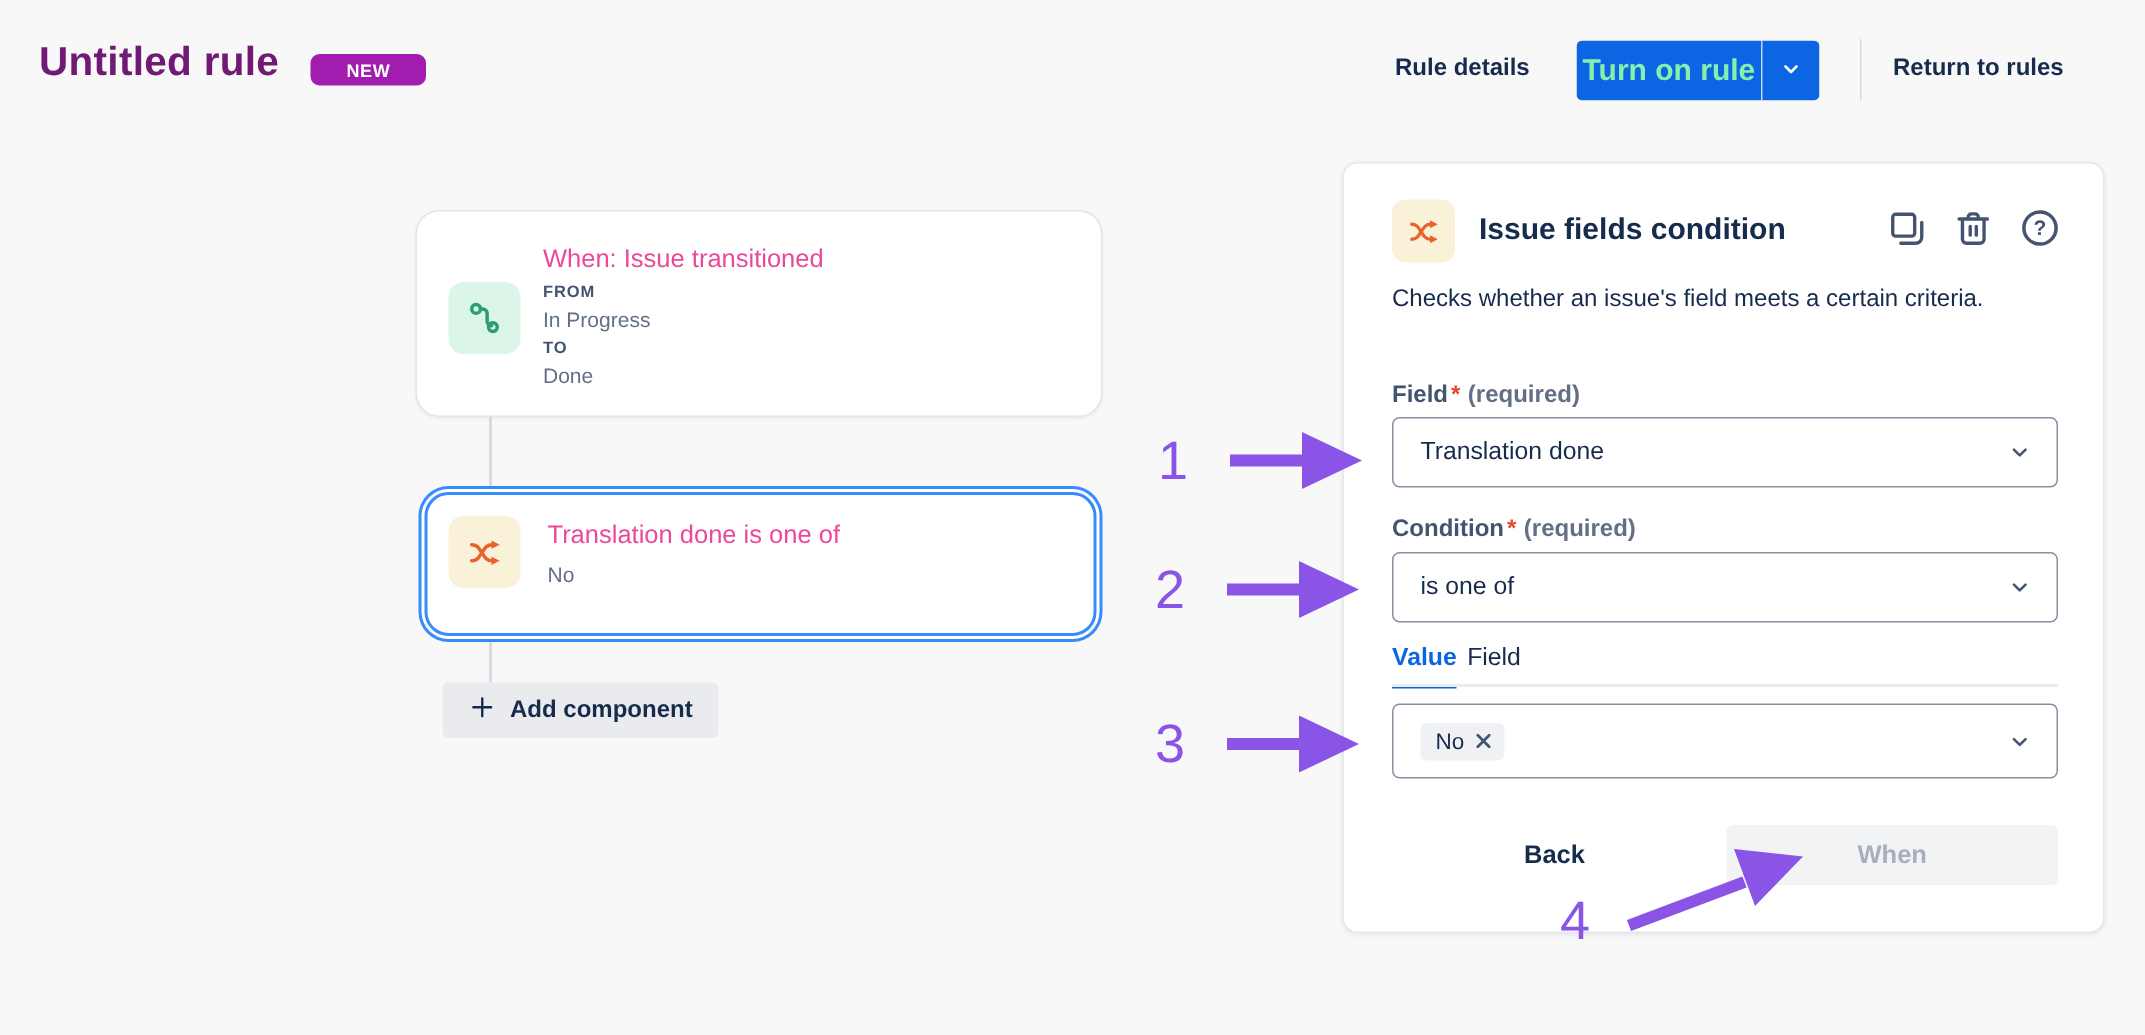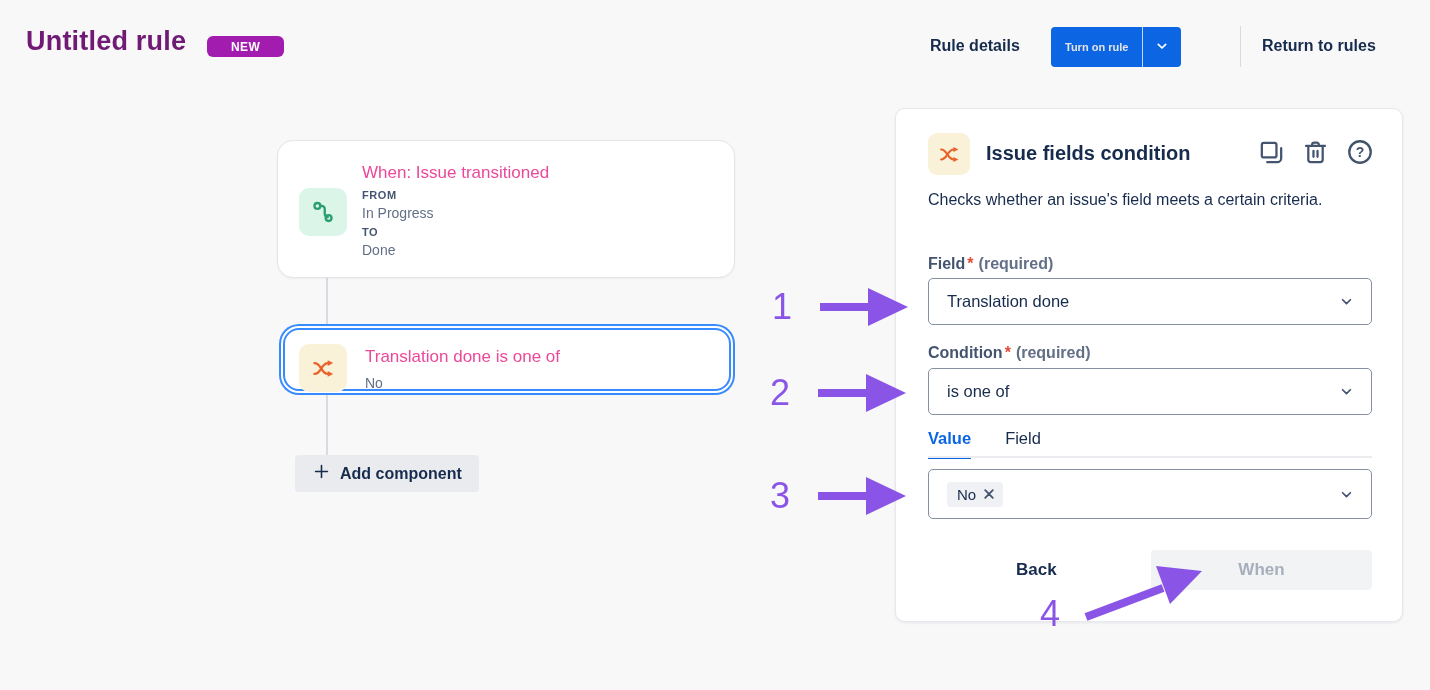--- a/index.html
+++ b/index.html
@@ -28,22 +28,22 @@
     position:absolute; top:37px;
     font-size:16px; font-weight:600; color:#172B4D; cursor:pointer;
   }
   .hdr-rule-details { left:930px; }
   .hdr-return { left:1262px; }
   .split-btn {
     position:absolute; left:1051px; top:27px; height:40px;
     display:flex; align-items:stretch; border-radius:4px; overflow:hidden;
   }
   .split-btn .main {
-    background:#0C66E4; color:#e5e5e5; font-size:11px; font-weight:600;
-    border:none; padding:0 14px; cursor:pointer; font-family:inherit;
+    background:#0C66E4; color:#86efac; font-size:20px; font-weight:600;
+    border:none; padding:0 4px; cursor:pointer; font-family:inherit;
     border-right:1px solid rgba(255,255,255,.75);
   }
   .split-btn .caret {
     background:#0C66E4; border:none; width:38px; cursor:pointer;
     display:flex; align-items:center; justify-content:center;
   }
   .hdr-divider {
     position:absolute; left:1240px; top:26px; width:1px; height:41px; background:#D6DAE1;
   }
 
@@ -53,21 +53,21 @@
   }
   .node-card {
     position:absolute; background:#fff; z-index:1;
   }
   .node-trigger {
     left:277px; top:140px; width:458px; height:138px;
     border:1px solid #E3E5E9; border-radius:16px;
     box-shadow:0 1px 2px rgba(9,30,66,.05);
   }
   .node-selected {
-    left:283px; top:328px; width:448px; height:63px;
+    left:283px; top:328px; width:448px; height:96px;
     border:2px solid #388BFF; border-radius:16px;
     box-shadow:0 0 0 2px #FFFFFF, 0 0 0 4px #388BFF;
   }
   .node-icon {
     position:absolute; width:48px; height:48px; border-radius:10px;
     display:flex; align-items:center; justify-content:center;
   }
   .node-trigger .node-icon { left:21px; top:47px; background:#DCF5E9; }
   .node-selected .node-icon { left:14px; top:14px; background:#FAF1D9; }
   .node-title { font-size:17px; font-weight:500; color:#ec4899; }
@@ -123,21 +123,21 @@
   }
   .sel-field { top:169px; } .sel-cond { top:259px; } .sel-value { top:360px; height:50px; }
   .select .sel-text { font-size:16.5px; color:#172B4D; }
   .select .sel-caret { margin-left:auto; line-height:0; }
   .chip {
     display:flex; align-items:center; gap:8px;
     background:#EFF1F4; border-radius:4px; padding:4px 9px 4px 10px;
   }
   .chip .chip-text { font-size:15px; color:#172B4D; }
   .chip .chip-x { background:none; border:none; cursor:pointer; padding:0; line-height:0; }
-  .tab-row { position:absolute; left:32px; top:320px; display:flex; gap:34px; }
+  .tab-row { position:absolute; left:32px; top:320px; display:flex; gap:7px; }
   .tab { font-size:16.5px; cursor:pointer; padding-bottom:8px; }
   .tab-active { color:#0C66E4; font-weight:600; border-bottom:3px solid #0C66E4; }
   .tab-idle { color:#172B4D; font-weight:500; }
   .tab-underline-track {
     position:absolute; left:32px; top:347px; width:444px; height:2px; background:#EBECF0;
   }
   .btn-back {
     position:absolute; left:96px; top:441px; height:40px; padding:0 24px;
     background:transparent; border:none; border-radius:4px; cursor:pointer;
     font-family:inherit; font-size:17px; font-weight:600; color:#172B4D;

